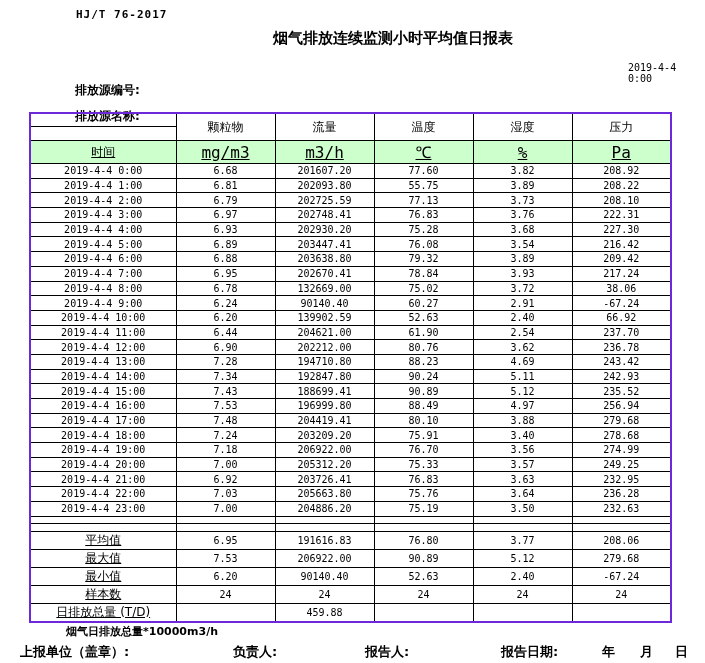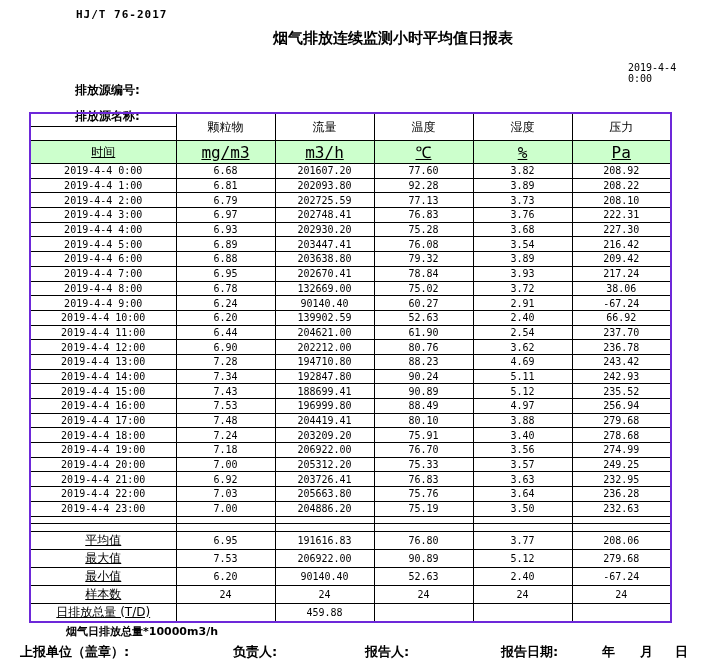--- a/index.html
+++ b/index.html
@@ -91,21 +91,21 @@
           <td class="val">6.68</td>
           <td class="val">201607.20</td>
           <td class="val">77.60</td>
           <td class="val">3.82</td>
           <td class="val">208.92</td>
         </tr>
         <tr class="data">
           <td class="time">2019-4-4 1:00</td>
           <td class="val">6.81</td>
           <td class="val">202093.80</td>
-          <td class="val">92.28</td>
+          <td class="val">55.75</td>
           <td class="val">3.89</td>
           <td class="val">208.22</td>
         </tr>
         <tr class="data">
           <td class="time">2019-4-4 2:00</td>
           <td class="val">6.79</td>
           <td class="val">202725.59</td>
           <td class="val">77.13</td>
           <td class="val">3.73</td>
           <td class="val">208.10</td>

